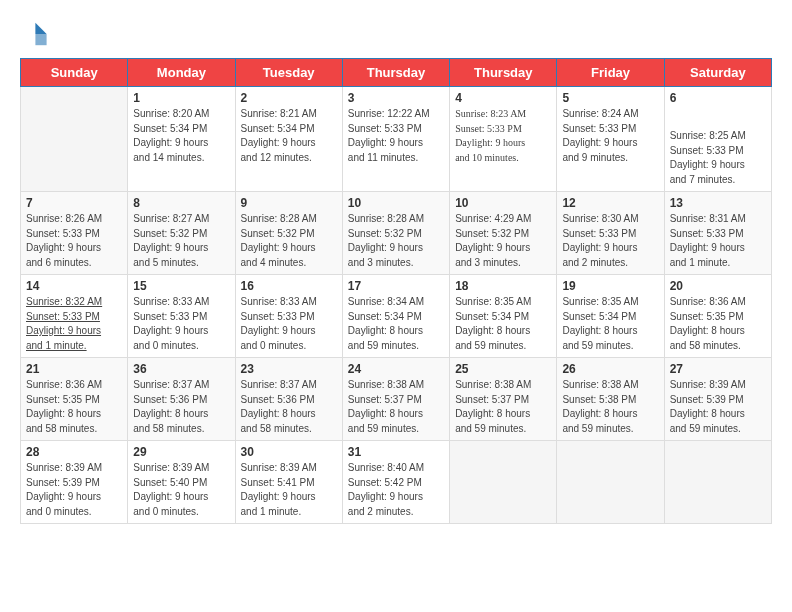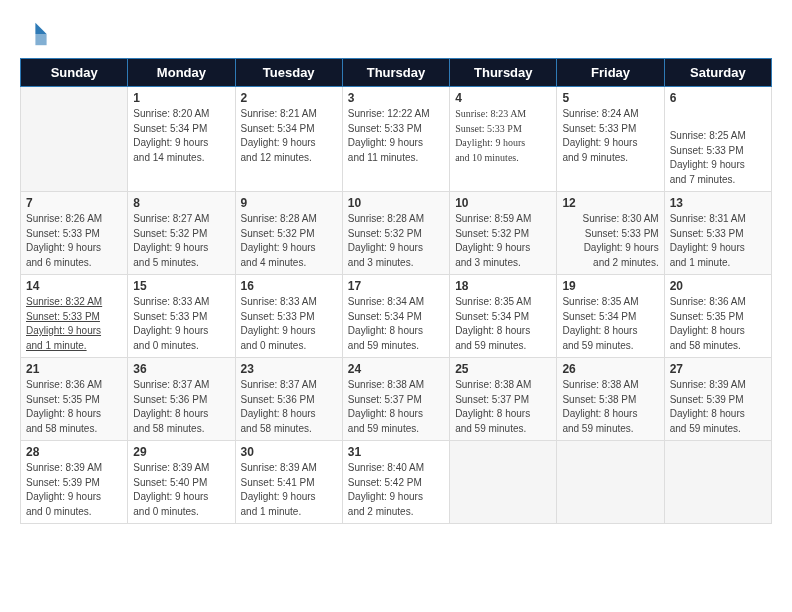--- a/index.html
+++ b/index.html
@@ -44,21 +44,21 @@
     .subtitle {
       font-size: 14px;
       color: #555;
     }
     .calendar {
       width: 100%;
       border-collapse: collapse;
       border: 1px solid #ccc;
     }
     .calendar th {
-      background-color: #0f172a;
+      background-color: #ef4444;
       color: #fff;
       font-size: 13px;
       font-weight: bold;
       padding: 6px 4px;
       text-align: center;
       border: 1px solid #2e7ab6;
     }
     .calendar td {
       vertical-align: top;
       width: 107px;
@@ -189,28 +189,28 @@
         </td>
         <td>
           <span class="day-number">10</span>
           <div class="day-info" style="white-space: pre-line;">Sunrise: 8:28 AM
 Sunset: 5:32 PM
 Daylight: 9 hours
 and 3 minutes.</div>
         </td>
         <td>
           <span class="day-number">10</span>
-          <div class="day-info" style="white-space: pre-line;">Sunrise: 8:59 AM
+          <div class="day-info" style="white-space: pre-line;">Sunrise: 4:29 AM
 Sunset: 5:32 PM
 Daylight: 9 hours
 and 3 minutes.</div>
         </td>
         <td>
           <span class="day-number">12</span>
-          <div class="day-info" style="white-space: pre-line; text-align: right;">Sunrise: 8:30 AM
+          <div class="day-info" style="white-space: pre-line;">Sunrise: 8:30 AM
 Sunset: 5:33 PM
 Daylight: 9 hours
 and 2 minutes.</div>
         </td>
         <td>
           <span class="day-number">13</span>
           <div class="day-info" style="white-space: pre-line;">Sunrise: 8:31 AM
 Sunset: 5:33 PM
 Daylight: 9 hours
 and 1 minute.</div>

